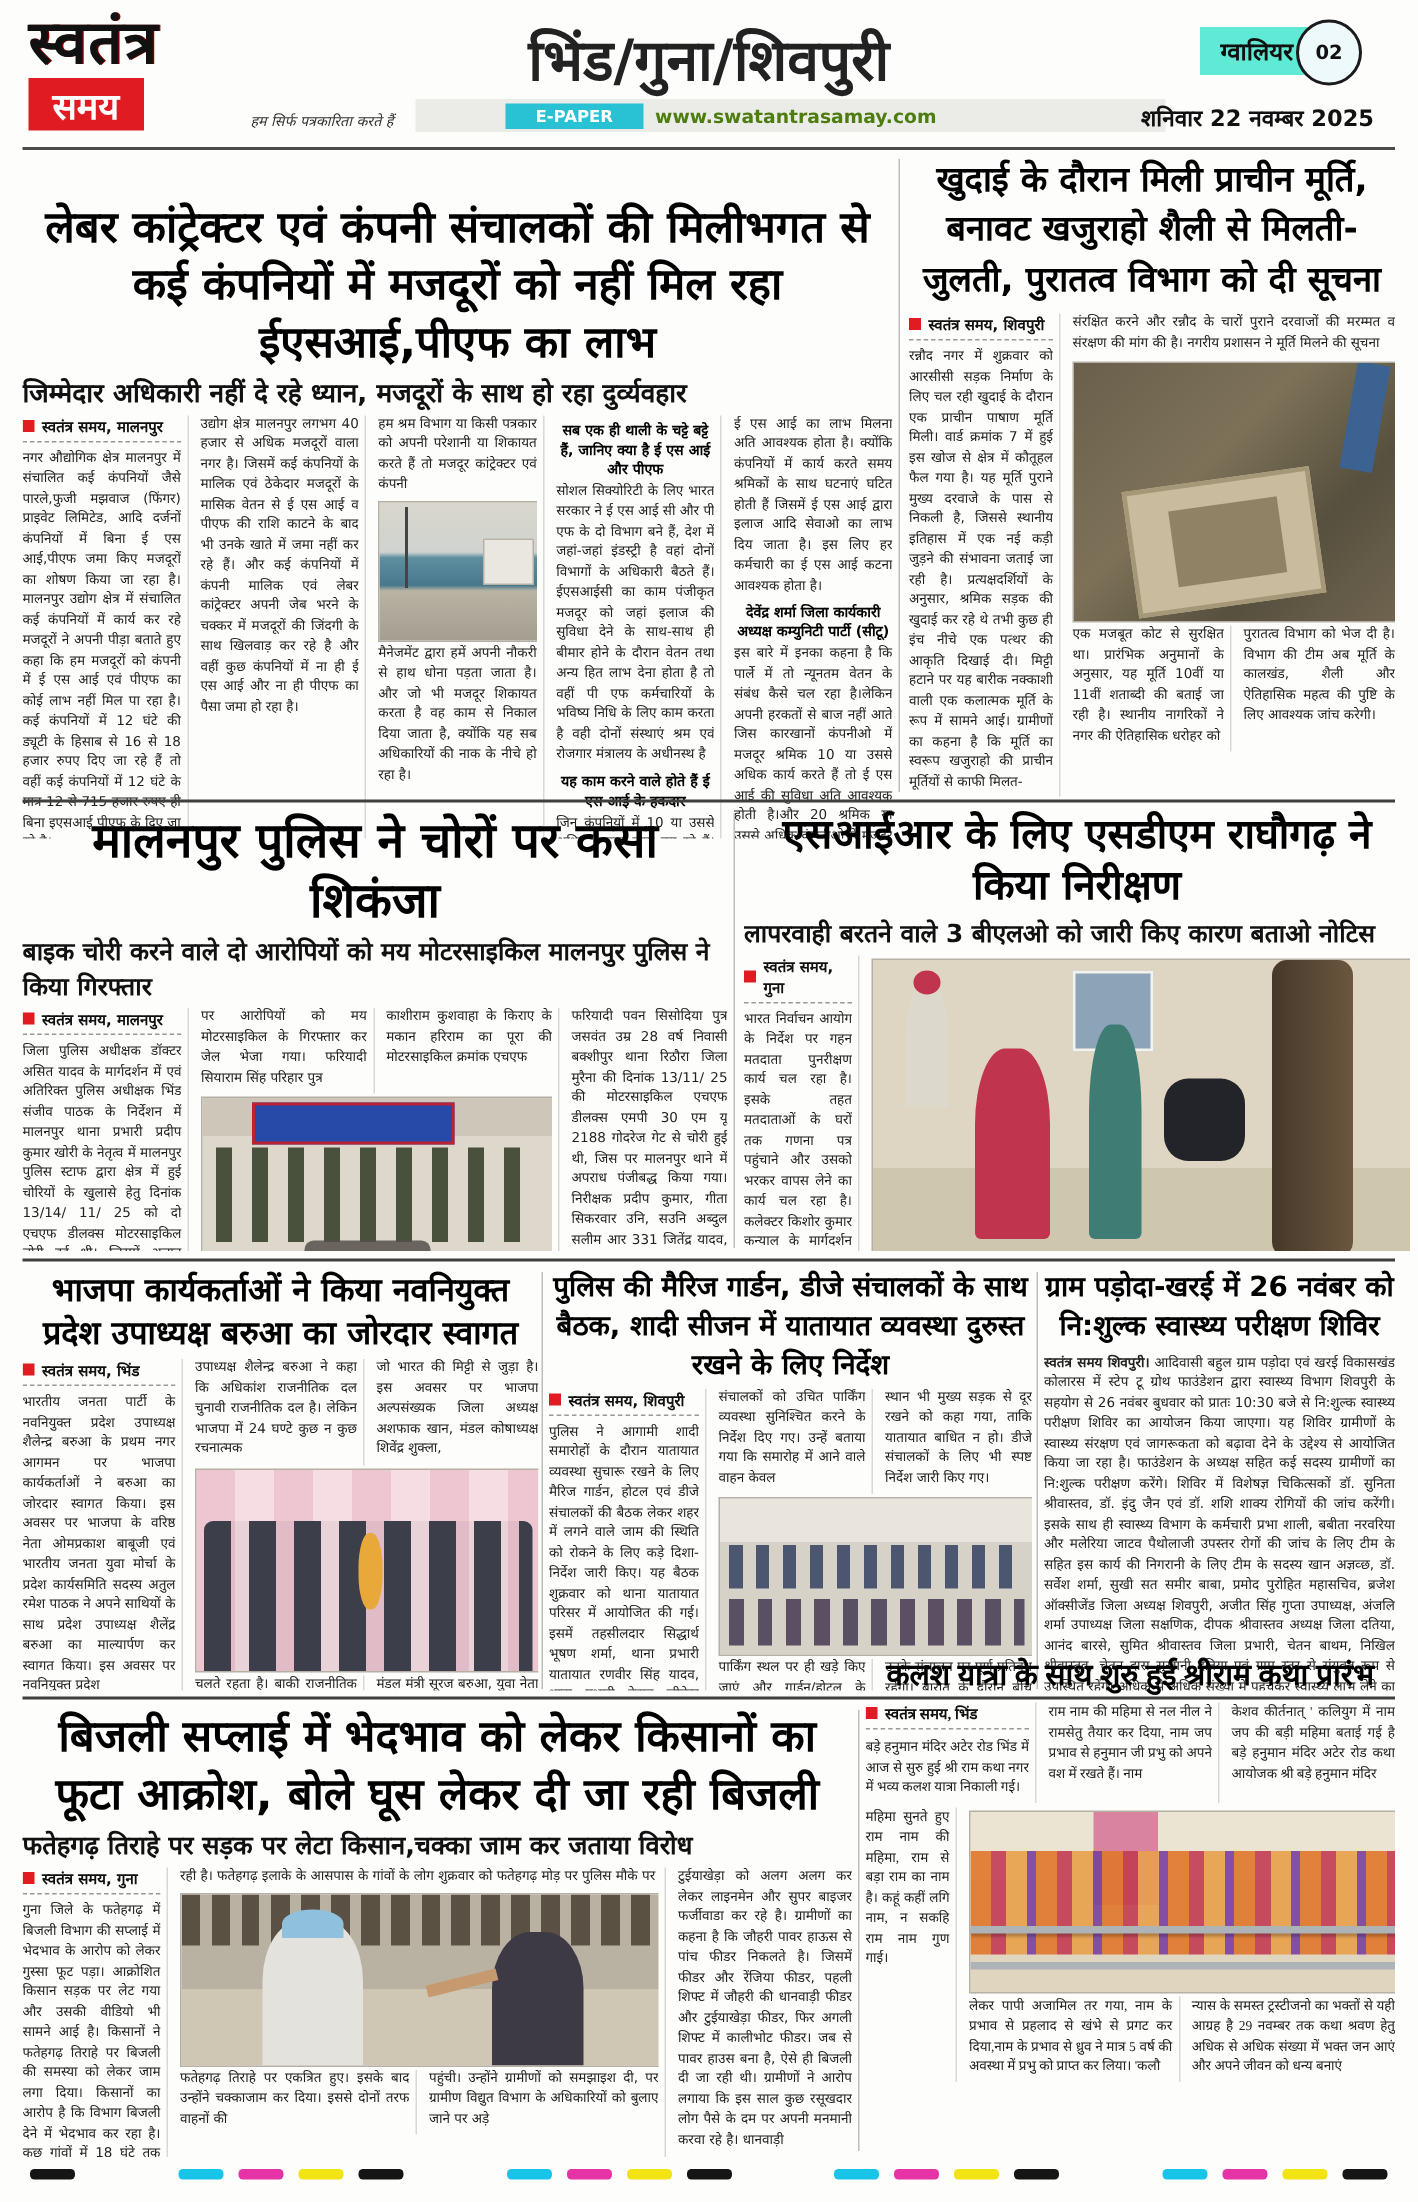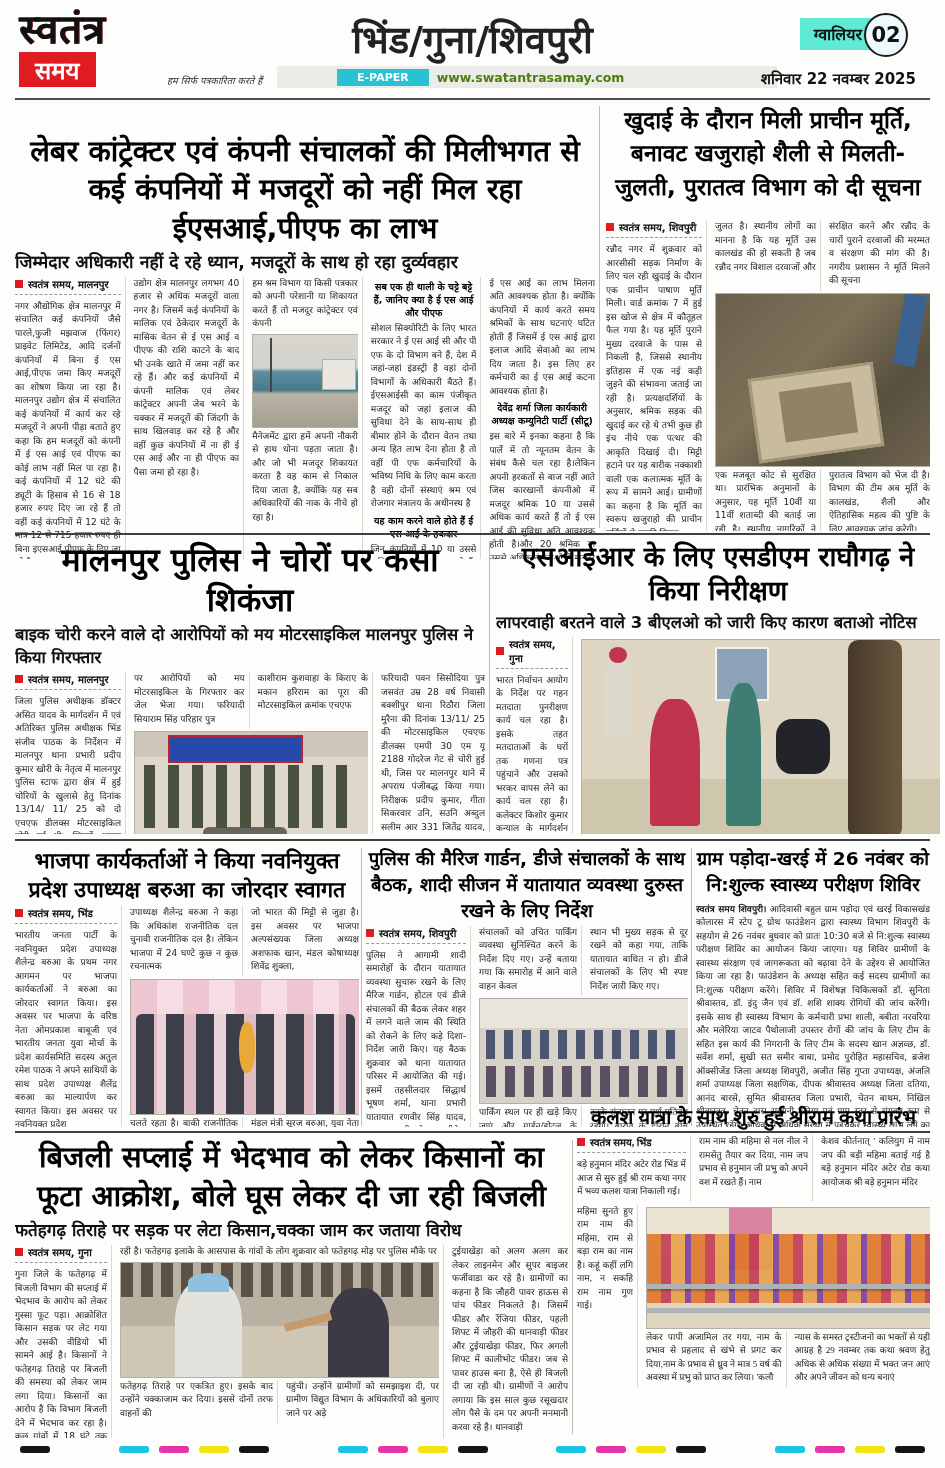--- a/index.html
+++ b/index.html
@@ -12,21 +12,21 @@
   .masthead{position:absolute;left:15px;top:8px;right:15px;height:88px;}
   .logo{position:absolute;left:4px;top:0;}
   .logo-top{font-size:40px;font-weight:900;color:#111;line-height:1.05;letter-spacing:1px;text-shadow:1px 0 #7a0000;}
   .logo-bottom{display:inline-block;background:#e01b22;color:#fff;font-size:24px;font-weight:900;padding:1px 16px;margin-top:2px;}
   .tagline{position:absolute;left:152px;top:66px;font-size:9.5px;font-style:italic;color:#333;white-space:nowrap;}
   .edition{position:absolute;left:250px;right:250px;top:4px;text-align:center;font-size:38px;font-weight:900;color:#222;margin:0;}
   .epaper-bar{position:absolute;left:262px;top:58px;width:500px;height:22px;background:#ebebe8;display:flex;align-items:center;gap:8px;padding-left:60px;box-sizing:border-box;}
   .epaper-chip{background:#29c1d4;color:#fff;font-weight:800;font-size:11px;padding:2px 20px;}
   .site{font-size:12.5px;font-weight:700;color:#4d7c0f;}
   .badge{position:absolute;right:42px;top:10px;background:#5eead4;padding:5px 26px 5px 14px;font-weight:900;font-size:16px;color:#111;}
-  .badge-num{position:absolute;right:-20px;top:-5px;width:40px;height:40px;border-radius:50%;background:#eef9fb;border:2px solid #1b1b1b;display:flex;align-items:center;justify-content:center;font-size:21px;font-weight:900;}
+  .badge-num{position:absolute;right:-20px;top:-5px;width:40px;height:40px;border-radius:50%;background:#eef9fb;border:2px solid #1b1b1b;display:flex;align-items:center;justify-content:center;font-size:13px;font-weight:900;}
   .mast-date{position:absolute;right:14px;top:60px;font-size:15px;font-weight:900;color:#111;}
   .mast-rule{position:absolute;left:15px;right:15px;top:98px;height:2px;background:#4c4c4c;}
   
   .art{position:absolute;overflow:hidden;}
   .art h2{margin:0 0 2px;text-align:center;font-weight:900;color:#000;}
   .art h3{margin:0 0 4px;text-align:left;font-weight:800;color:#111;}
   .cols{display:flex;gap:4px;min-height:0;}
   .c{flex:1;min-width:0;overflow:hidden;}
   .c + .c{border-left:1px solid #d9d9d4;padding-left:8px;}
   .body-p{font-size:9px;line-height:1.5;text-align:justify;margin:0 0 3px;color:#222;}
@@ -70,21 +70,21 @@
   .ph-protest .cap{left:21%;top:9%;width:13%;height:17%;background:#8fc1de;border-radius:50% 50% 0 0;}
   .ph-protest .man2{right:16%;top:22%;width:19%;height:78%;background:#3e3a45;border-radius:42% 42% 0 0;}
   .ph-protest .arm{left:51%;top:48%;width:15%;height:7%;background:#c69a6e;transform:rotate(-14deg);}
   .ph-yatra{height:120px;background:linear-gradient(180deg,#ece4d2 0 38%,#e0d6c0 38%);}
   .ph-yatra .patch{left:29%;top:0;width:15%;height:52%;background:#d04f86;opacity:.65;}
   .ph-yatra .saris{top:22%;left:0;right:0;height:58%;background:repeating-linear-gradient(90deg,#e0762b 0 14px,#c23b52 14px 24px,#e8a04a 24px 38px,#7b3fa0 38px 44px);opacity:.9;}
   .ph-yatra .rail1{top:64%;left:0;right:0;height:5px;background:#aeb3b7;box-shadow:0 2px 2px rgba(0,0,0,.25);}
   .ph-yatra .rail2{top:84%;left:0;right:0;height:5px;background:#aeb3b7;}
   
   .a1{left:15px;top:104px;width:580px;height:427px;margin-top:28px;} .a1 h2{font-size:29px;line-height:1.32;} .a1 h3{font-size:17.5px;}
-  .a2{left:606px;top:104px;width:324px;height:427px;} .a2 h2{font-size:23px;line-height:1.45;margin-bottom:16px;}
+  .a2{left:606px;top:104px;width:324px;height:427px;} .a2 h2{font-size:23px;line-height:1.45;margin-bottom:5px;}
   .a3{left:15px;top:540px;width:470px;height:294px;} .a3 h2{font-size:32px;line-height:1.25;} .a3 h3{font-size:16.5px;}
   .a4{left:496px;top:540px;width:444px;height:294px;} .a4 h2{font-size:27px;line-height:1.25;} .a4 h3{font-size:16.5px;}
   .a5{left:15px;top:846px;width:344px;height:281px;} .a5 h2{font-size:21.5px;line-height:1.35;}
   .a6{left:366px;top:846px;width:322px;height:281px;} .a6 h2{font-size:18.5px;line-height:1.4;}
   .a7{left:696px;top:846px;width:234px;height:281px;} .a7 h2{font-size:18.5px;line-height:1.4;margin-bottom:5px;}
   .a8{left:15px;top:1138px;width:553px;height:300px;} .a8 h2{font-size:29px;line-height:1.35;} .a8 h3{font-size:17px;}
   .a9{left:577px;top:1104px;width:353px;height:300px;font-family:Liberation Serif, serif;} .a9 h2{font-size:20px;line-height:1.35;margin-bottom:4px;}
   
   .cmyk{position:absolute;left:20px;right:20px;top:1446px;height:8px;display:flex;justify-content:space-between;}
   .grp{display:flex;gap:10px;}
@@ -155,23 +155,20 @@
   <div class="cols">
     <div class="c" style="flex:0 0 96px;">
       <div class="byline">
           <span class="bsq"></span>
           <span>स्वतंत्र समय, शिवपुरी</span>
         </div>
       <p class="body-p">रन्नौद नगर में शुक्रवार को आरसीसी सड़क निर्माण के लिए चल रही खुदाई के दौरान एक प्राचीन पाषाण मूर्ति मिली। वार्ड क्रमांक 7 में हुई इस खोज से क्षेत्र में कौतूहल फैल गया है। यह मूर्ति पुराने मुख्य दरवाजे के पास से निकली है, जिससे स्थानीय इतिहास में एक नई कड़ी जुड़ने की संभावना जताई जा रही है। प्रत्यक्षदर्शियों के अनुसार, श्रमिक सड़क की खुदाई कर रहे थे तभी कुछ ही इंच नीचे एक पत्थर की आकृति दिखाई दी। मिट्टी हटाने पर यह बारीक नक्काशी वाली एक कलात्मक मूर्ति के रूप में सामने आई। ग्रामीणों का कहना है कि मूर्ति का स्वरूप खजुराहो की प्राचीन मूर्तियों से काफी मिलत-</p>
     </div>
     <div class="c">
       <div class="cols">
-        <div class="c">
-            <p class="body-p">जुलत है। स्थानीय लोगों का मानना है कि यह मूर्ति उस कालखंड की हो सकती है जब रन्नौद नगर विशाल दरवाजों और</p>
-          </div>
         <div class="c">
             <p class="body-p">संरक्षित करने और रन्नौद के चारों पुराने दरवाजों की मरम्मत व संरक्षण की मांग की है। नगरीय प्रशासन ने मूर्ति मिलने की सूचना</p>
           </div>
       </div>
       <div class="photo ph-dig">
           <div class="stone">
             <div class="hole"></div>
           </div>
           <div class="leg"></div>
         </div>

